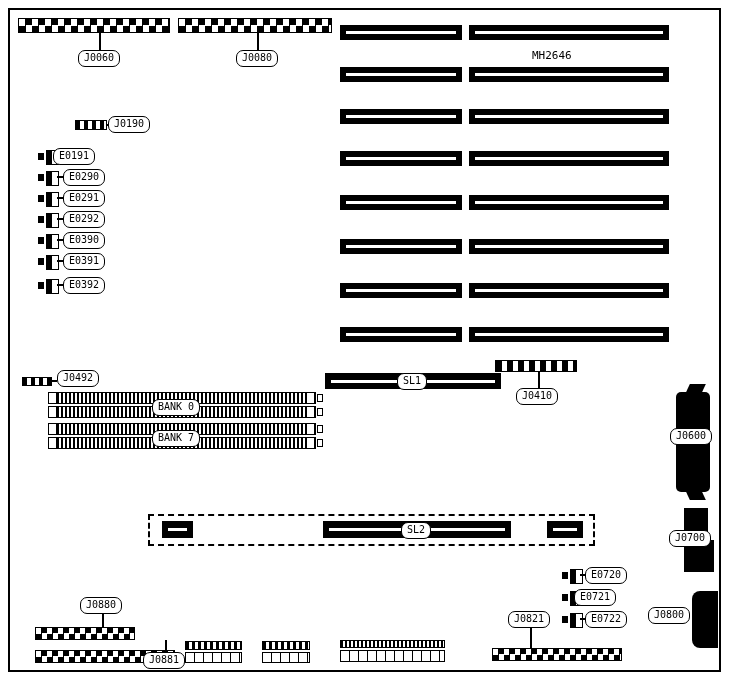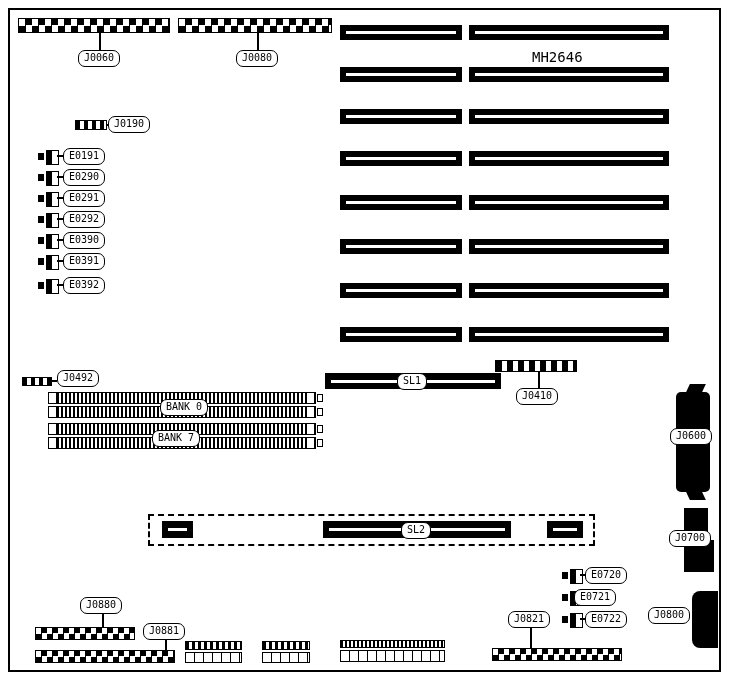--- a/index.html
+++ b/index.html
@@ -38,21 +38,21 @@
 
   .strip { position:absolute; border:1px solid #000;
            background:repeating-linear-gradient(90deg,#000 0 3px,#fff 3px 6px); }
   .strip.fine { background:repeating-linear-gradient(90deg,#000 0 2px,#fff 2px 4px); }
   .boxrow { position:absolute; border:1px solid #000;
             background:repeating-linear-gradient(90deg,#fff 0 8px,#000 8px 9px); }
 
   .dsub { position:absolute; background:#000; }
   .ear  { position:absolute; width:16px; height:8px; background:#000; }
 
-  .chiptext { position:absolute; font-size:14px; color:#000; }
+  .chiptext { position:absolute; font-size:11px; color:#000; }
 </style>
 </head>
 <body>
 
 <div class="board">
   <div class="frame"></div>
 
   <div class="ph2" style="left:18px;top:18px;width:152px;height:15px"></div>
   <div class="ph2" style="left:178px;top:18px;width:154px;height:15px"></div>
   <div class="ln" style="left:99px;top:32px;width:2px;height:18px"></div>
@@ -78,21 +78,21 @@
   <div class="slot" style="left:469px;top:327px;width:200px"></div>
 
   <div class="chiptext" style="left:532px;top:49px">MH2646</div>
 
   <div class="ph1" style="left:75px;top:120px;width:32px;height:10px"></div>
   <div class="ln" style="left:106px;top:124px;width:6px;height:2px"></div>
   <div class="lbl" style="left:108px;top:116px">J0190</div>
 
   <div class="jmp" style="left:38px;top:150px"></div>
   <div class="ln" style="left:57px;top:155px;width:6px;height:2px"></div>
-  <div class="lbl" style="left:63px;top:148px">E0191</div>
+  <div class="lbl" style="left:53px;top:148px">E0191</div>
 
   <div class="jmp" style="left:38px;top:171px"></div>
   <div class="ln" style="left:57px;top:176px;width:6px;height:2px"></div>
   <div class="lbl" style="left:63px;top:169px">E0290</div>
 
   <div class="jmp" style="left:38px;top:192px"></div>
   <div class="ln" style="left:57px;top:197px;width:6px;height:2px"></div>
   <div class="lbl" style="left:63px;top:190px">E0291</div>
 
   <div class="jmp" style="left:38px;top:213px"></div>
@@ -135,21 +135,21 @@
   <div class="simm" style="left:48px;top:423px;width:268px"></div>
   <div class="clip" style="left:48px;top:423px"></div>
   <div class="clip" style="left:306px;top:423px"></div>
   <div class="tab" style="left:317px;top:425px"></div>
 
   <div class="simm" style="left:48px;top:437px;width:268px"></div>
   <div class="clip" style="left:48px;top:437px"></div>
   <div class="clip" style="left:306px;top:437px"></div>
   <div class="tab" style="left:317px;top:439px"></div>
 
-  <div class="lbl" style="left:160px;top:399px">BANK 0</div>
+  <div class="lbl" style="left:152px;top:399px">BANK 0</div>
   <div class="lbl" style="left:152px;top:430px">BANK 7</div>
 
   <div class="dashed" style="left:148px;top:514px;width:447px;height:32px"></div>
   <div class="slot" style="left:162px;top:521px;width:31px;height:17px"></div>
   <div class="slot" style="left:323px;top:521px;width:188px;height:17px"></div>
   <div class="slot" style="left:547px;top:521px;width:36px;height:17px"></div>
   <div class="lbl" style="left:401px;top:522px">SL2</div>
 
   <div class="ear" style="left:688px;top:384px;transform:skewX(-25deg)"></div>
   <div class="dsub" style="left:676px;top:392px;width:34px;height:100px;border-radius:5px"></div>
@@ -159,21 +159,21 @@
   <div class="dsub" style="left:684px;top:508px;width:30px;height:64px;clip-path:polygon(0 0,80% 0,80% 50%,100% 50%,100% 100%,0 100%)"></div>
   <div class="lbl" style="left:669px;top:530px">J0700</div>
 
   <div class="dsub" style="left:692px;top:591px;width:26px;height:57px;border-radius:8px 0 0 8px"></div>
   <div class="lbl" style="left:648px;top:607px">J0800</div>
 
   <div class="lbl" style="left:80px;top:597px">J0880</div>
   <div class="ln" style="left:102px;top:614px;width:2px;height:13px"></div>
   <div class="ph2 small" style="left:35px;top:627px;width:100px;height:13px"></div>
 
-  <div class="lbl" style="left:143px;top:623px">J0881</div>
+  <div class="lbl" style="left:143px;top:652px">J0881</div>
   <div class="ln" style="left:165px;top:640px;width:2px;height:10px"></div>
   <div class="ph2 small" style="left:35px;top:650px;width:140px;height:13px"></div>
 
   <div class="strip" style="left:185px;top:641px;width:57px;height:9px"></div>
   <div class="boxrow" style="left:185px;top:652px;width:57px;height:11px"></div>
 
   <div class="strip" style="left:262px;top:641px;width:48px;height:9px"></div>
   <div class="boxrow" style="left:262px;top:652px;width:48px;height:11px"></div>
 
   <div class="strip fine" style="left:340px;top:640px;width:105px;height:8px"></div>

